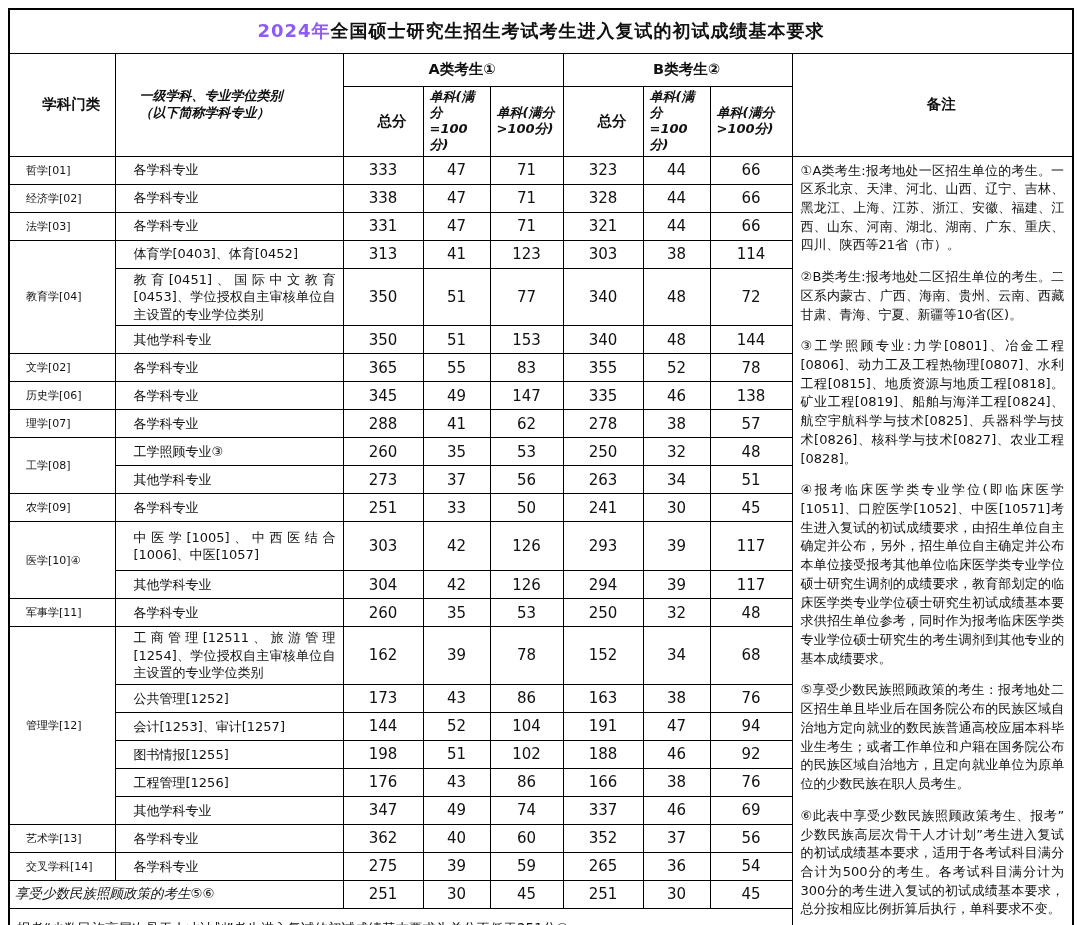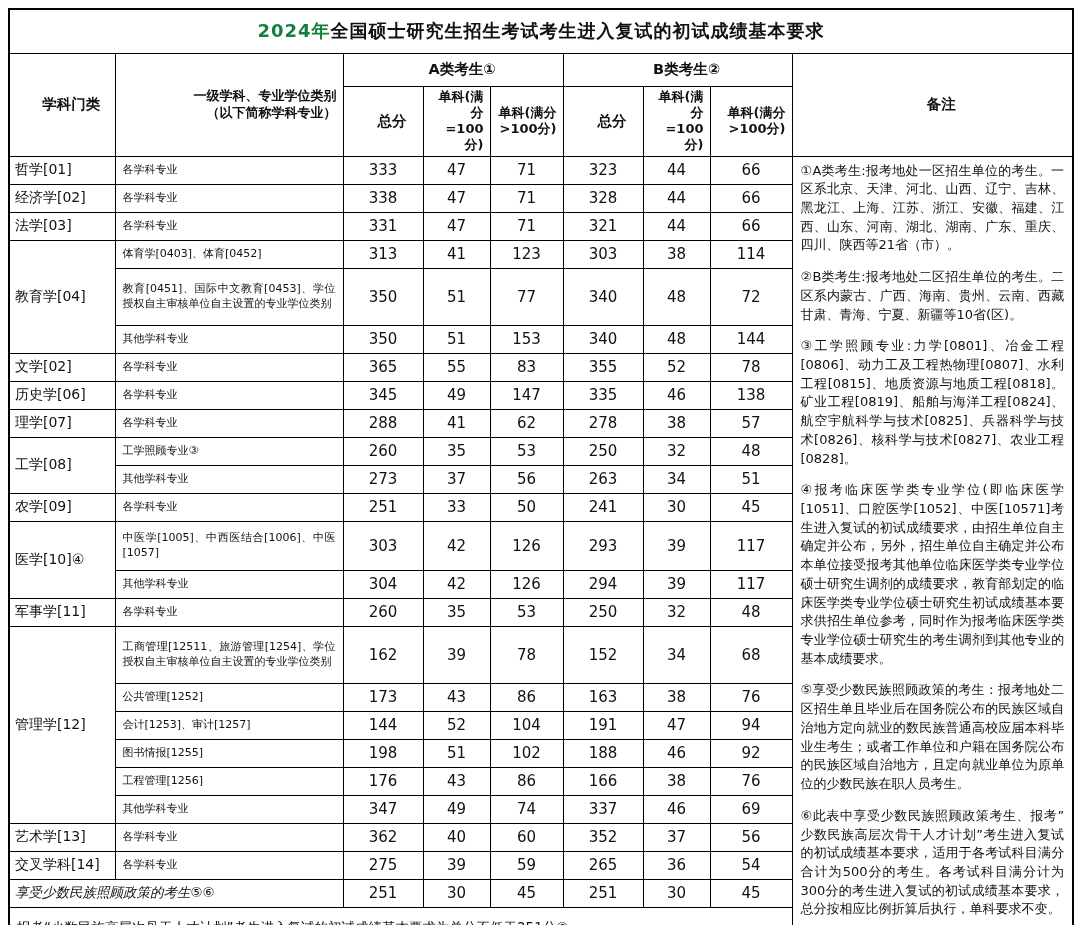--- a/index.html
+++ b/index.html
@@ -12,27 +12,27 @@
   td { border:1px solid #000; vertical-align:middle; padding:2px 6px; overflow:hidden; }
   tr.r-title   { height:44px; }
   tr.r-head1   { height:33px; }
   tr.r-head2   { height:39px; }
   tr.r-std     { height:28px; }
   tr.r-tall3   { height:57px; }
   tr.r-tall2   { height:49px; }
   tr.r-foot    { height:42px; }
 
   .title-cell { text-align:center; font-weight:bold; font-size:18px; letter-spacing:1px; padding:4px; }
-  .title-year { color:#15803d; }
+  .title-year { color:#8b5cf6; }
 
   .hd { font-weight:bold; text-align:center; font-size:14.5px;padding-left:24px; }
-  .hd-sub { font-weight:bold; text-align:right; font-size:13px; white-space:pre-line; line-height:1.25; }
-
-  .cat  { font-size:14px; padding-left:5px; }
-  .disc { font-size:11px; text-align:justify; line-height:1.35; padding-left:7px; padding-right:7px; }
+  .hd-sub { font-weight:bold; text-align:left; font-size:13px; white-space:pre-line; line-height:1.25;font-style:italic; }
+
+  .cat  { font-size:11px; padding-left:16px; }
+  .disc { font-size:13px; text-align:justify; line-height:1.35; padding-left:18px; padding-right:7px; }
   .num  { text-align:center; font-size:15px; padding:0; }
   .span-cat { font-size:13.5px; padding-left:5px;font-style:italic; }
   .foot-cell { font-size:13.5px; padding-left:7px; }
 
   .remark { vertical-align:top; padding:5px 8px 4px 8px; }
   .remark p { margin:0 0 13px 0; font-size:13px; line-height:1.44; text-align:justify; }
   .remark p:last-child { margin-bottom:10px; }
 </style>
 </head>
 <body>

